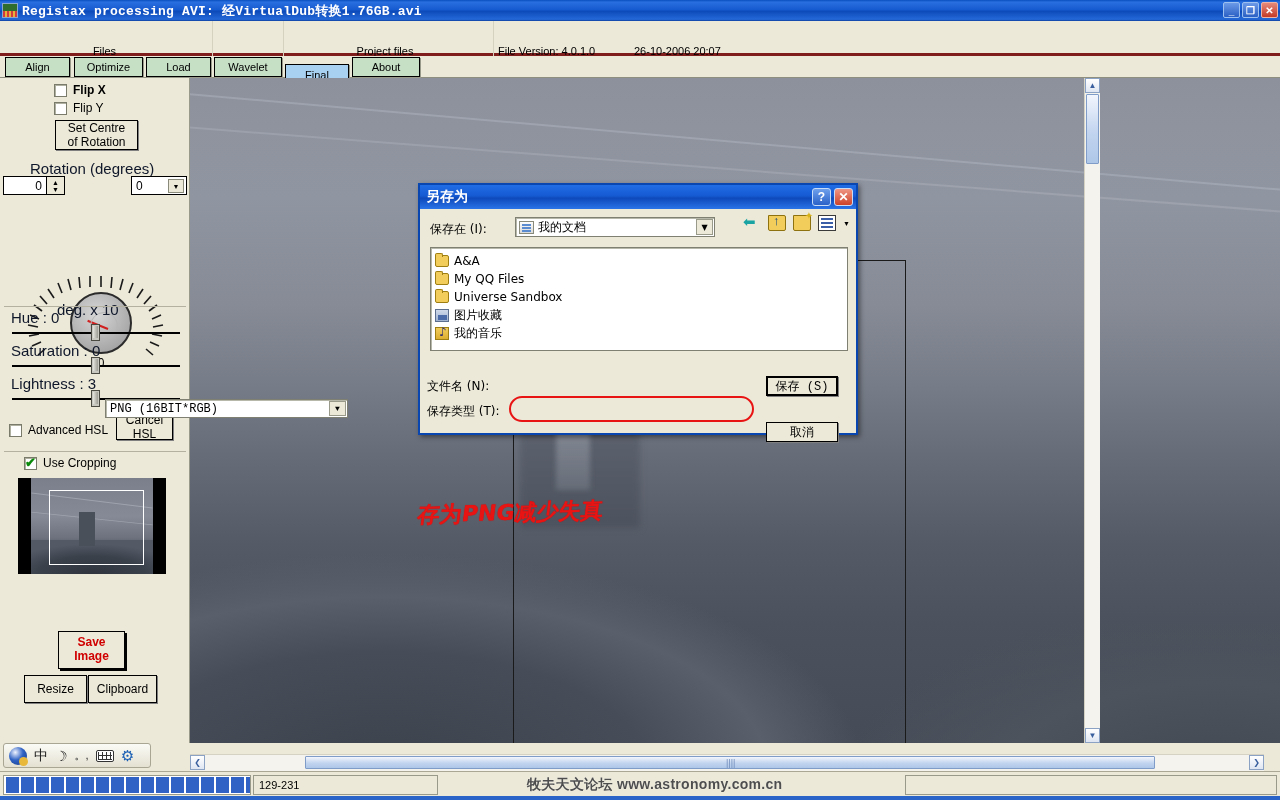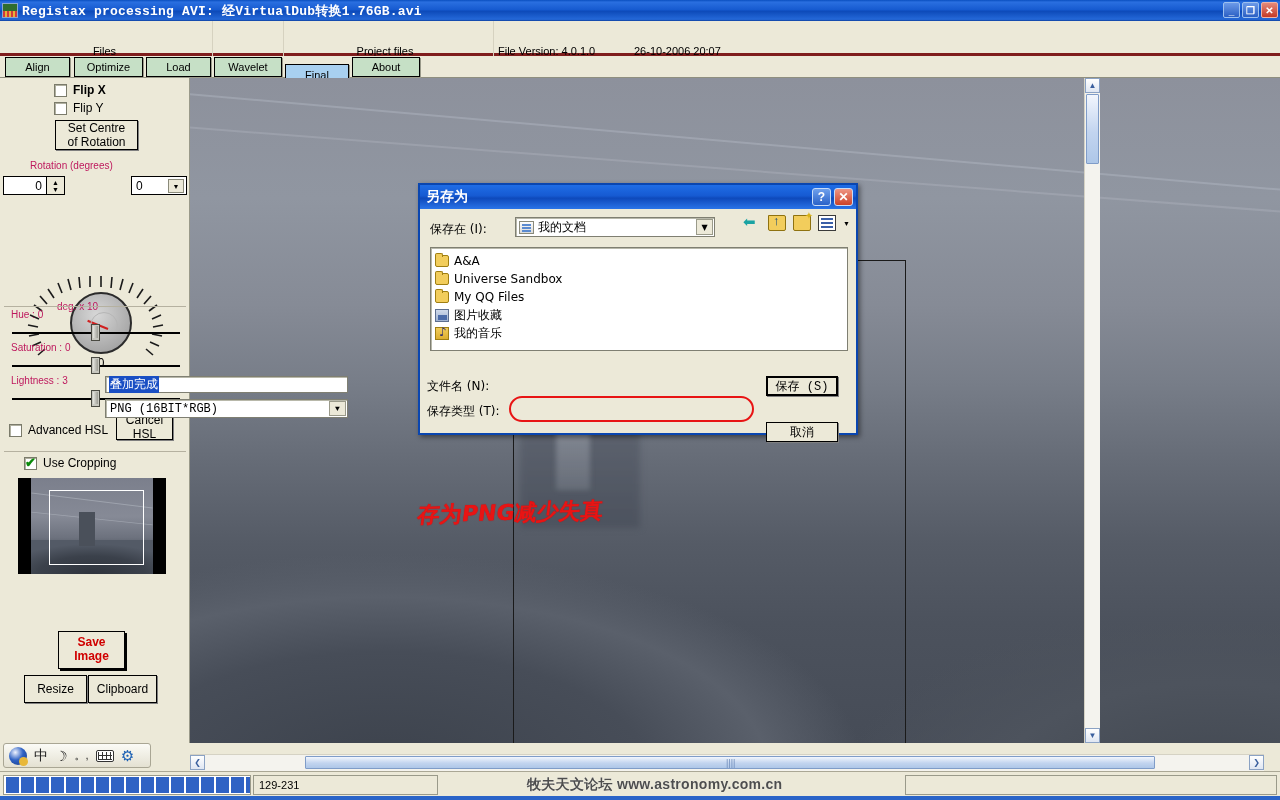--- a/index.html
+++ b/index.html
@@ -102,21 +102,21 @@
   .chkbox.checked::after {
     content: "✔"; position: absolute; left: 0px; top: -3px;
     font-size: 13px; color: #0a8a0a; font-weight: bold;
   }
   .btn3d {
     position: absolute; background: #ece9d8; border: 1px solid #000;
     box-shadow: 1px 1px 0 #808080; font-size: 12px; color: #000;
     display: flex; align-items: center; justify-content: center;
     text-align: center; line-height: 1.2;
   }
-  .lbl { position: absolute; font-size: 10px; color: #be185d; }
+  .lbl { position: absolute; font-size: 15px; color: #0f172a; }
 
   .spin {
     position: absolute; background: #fff; border: 1px solid #000;
     display: flex; align-items: center; justify-content: flex-end;
     font-size: 12px; padding-right: 2px;
   }
   .spin-arrows {
     position: absolute; right: 0; top: 0; width: 18px; height: 100%;
     background: #ece9d8; border-left: 1px solid #000;
     display: flex; flex-direction: column; align-items: center; justify-content: center;
@@ -726,41 +726,38 @@
       <span style="font-size:7px;">▼</span>
     </div>
 
     <div class="filelist">
       <div class="file-row">
         <span class="folder-ico"></span>
         <span>A&amp;A</span>
       </div>
       <div class="file-row">
         <span class="folder-ico"></span>
-        <span>Universe Sandbox</span>
+        <span>My QQ Files</span>
       </div>
       <div class="file-row">
         <span class="folder-ico"></span>
-        <span>My QQ Files</span>
+        <span>Universe Sandbox</span>
       </div>
       <div class="file-row">
         <span class="pic-ico"></span>
         <span>图片收藏</span>
       </div>
       <div class="file-row">
         <span class="music-ico"></span>
         <span>我的音乐</span>
       </div>
     </div>
   </div>
 
   <div class="dlg-lbl" style="position:absolute; left:427px; top:378px;">文件名 (N):</div>
-  <div class="name-input">
-    <span class="sel">叠加完成</span>
-  </div>
 
   <div class="dlg-lbl" style="position:absolute; left:427px; top:403px;">保存类型 (T):</div>
   <div class="type-combo">
     <span>PNG (16BIT*RGB)</span>
     <span class="drop">▼</span>
   </div>
   <div class="red-ring"></div>
 
   <div class="dlg-action primary" style="position:absolute; left:766px; top:376px;">保存 (S)</div>
   <div class="dlg-action" style="position:absolute; left:766px; top:422px;">取消</div>

